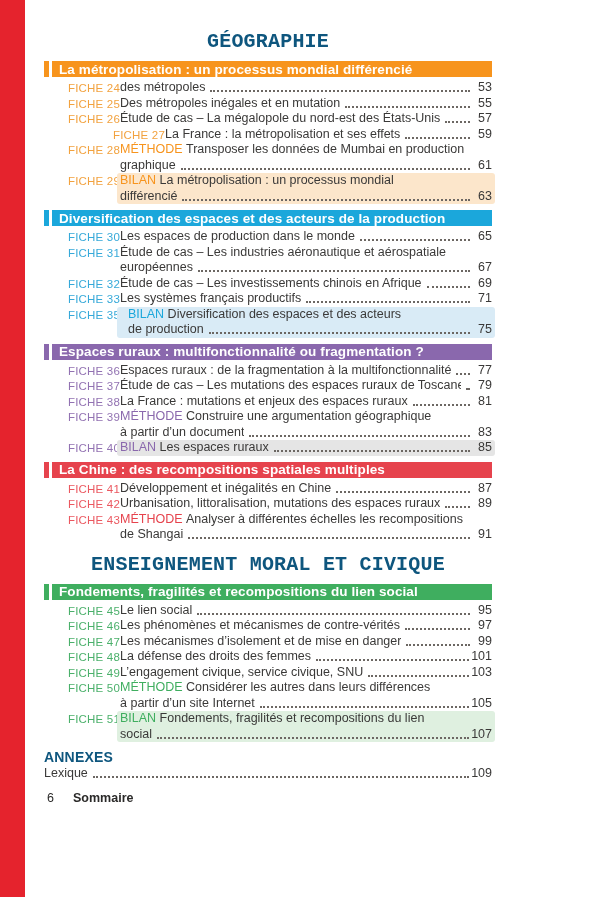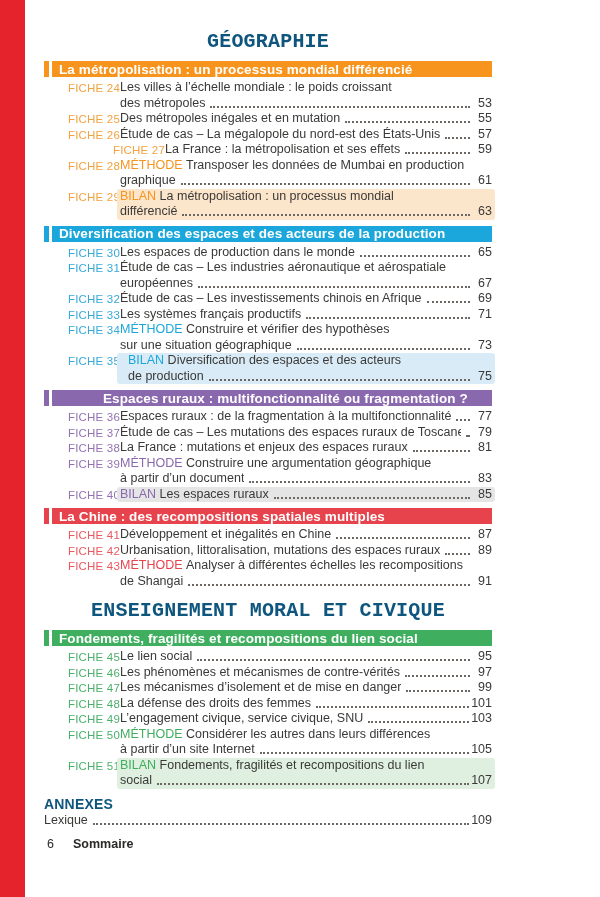--- a/index.html
+++ b/index.html
@@ -69,23 +69,20 @@
 
   <div id="geo-sections">
       <div class="section">
         <div class="banner" style="background: linear-gradient(90deg, rgb(247, 148, 29) 0px, rgb(247, 148, 29) 5px, rgb(255, 255, 255) 5px, rgb(255, 255, 255) 8px, rgb(247, 148, 29) 8px);">
           <span class="banner-text">La métropolisation : un processus mondial différencié</span>
         </div>
         <div class="entry">
           <div class="flabel" style="color: rgb(242, 162, 63);">FICHE 24</div>
           <div class="econtent">
             <div class="line">
-              <span class="txt">Les villes à l’échelle mondiale : le poids croissant</span>
-            </div>
-            <div class="line">
               <span class="txt">des métropoles</span>
               <span class="leader"></span>
               <span class="pagenum">53</span>
             </div>
           </div>
         </div>
         <div class="entry">
           <div class="flabel" style="color: rgb(242, 162, 63);">FICHE 25</div>
           <div class="econtent">
             <div class="line">
@@ -183,48 +180,35 @@
           <div class="flabel" style="color: rgb(54, 169, 217);">FICHE 33</div>
           <div class="econtent">
             <div class="line">
               <span class="txt">Les systèmes français productifs</span>
               <span class="leader"></span>
               <span class="pagenum">71</span>
             </div>
           </div>
         </div>
         <div class="entry">
-          <div class="flabel" style="color: rgb(54, 169, 217);">FICHE 34</div>
-          <div class="econtent">
-            <div class="line">
-              <span class="txt"><span class="tag" style="color: rgb(27, 167, 219);">MÉTHODE</span>&nbsp;Construire et vérifier des hypothèses</span>
-            </div>
-            <div class="line">
-              <span class="txt">sur une situation géographique</span>
-              <span class="leader"></span>
-              <span class="pagenum">73</span>
-            </div>
-          </div>
-        </div>
-        <div class="entry">
           <div class="flabel" style="color: rgb(54, 169, 217);">FICHE 35</div>
           <div class="econtent hl" style="background: rgb(217, 235, 246); padding-left: 11px;">
             <div class="line">
               <span class="txt"><span class="tag" style="color: rgb(27, 167, 219);">BILAN</span>&nbsp;Diversification des espaces et des acteurs</span>
             </div>
             <div class="line">
               <span class="txt">de production</span>
               <span class="leader"></span>
               <span class="pagenum">75</span>
             </div>
           </div>
         </div>
       </div>
       <div class="section">
-        <div class="banner" style="background: linear-gradient(90deg, rgb(138, 104, 173) 0px, rgb(138, 104, 173) 5px, rgb(255, 255, 255) 5px, rgb(255, 255, 255) 8px, rgb(138, 104, 173) 8px); padding-left: 44px;">
+        <div class="banner" style="background: linear-gradient(90deg, rgb(138, 104, 173) 0px, rgb(138, 104, 173) 5px, rgb(255, 255, 255) 5px, rgb(255, 255, 255) 8px, rgb(138, 104, 173) 8px);">
           <span class="banner-text">Espaces ruraux : multifonctionnalité ou fragmentation ?</span>
         </div>
         <div class="entry">
           <div class="flabel" style="color: rgb(146, 114, 178);">FICHE 36</div>
           <div class="econtent">
             <div class="line">
               <span class="txt">Espaces ruraux : de la fragmentation à la multifonctionnalité</span>
               <span class="leader"></span>
               <span class="pagenum">77</span>
             </div>

